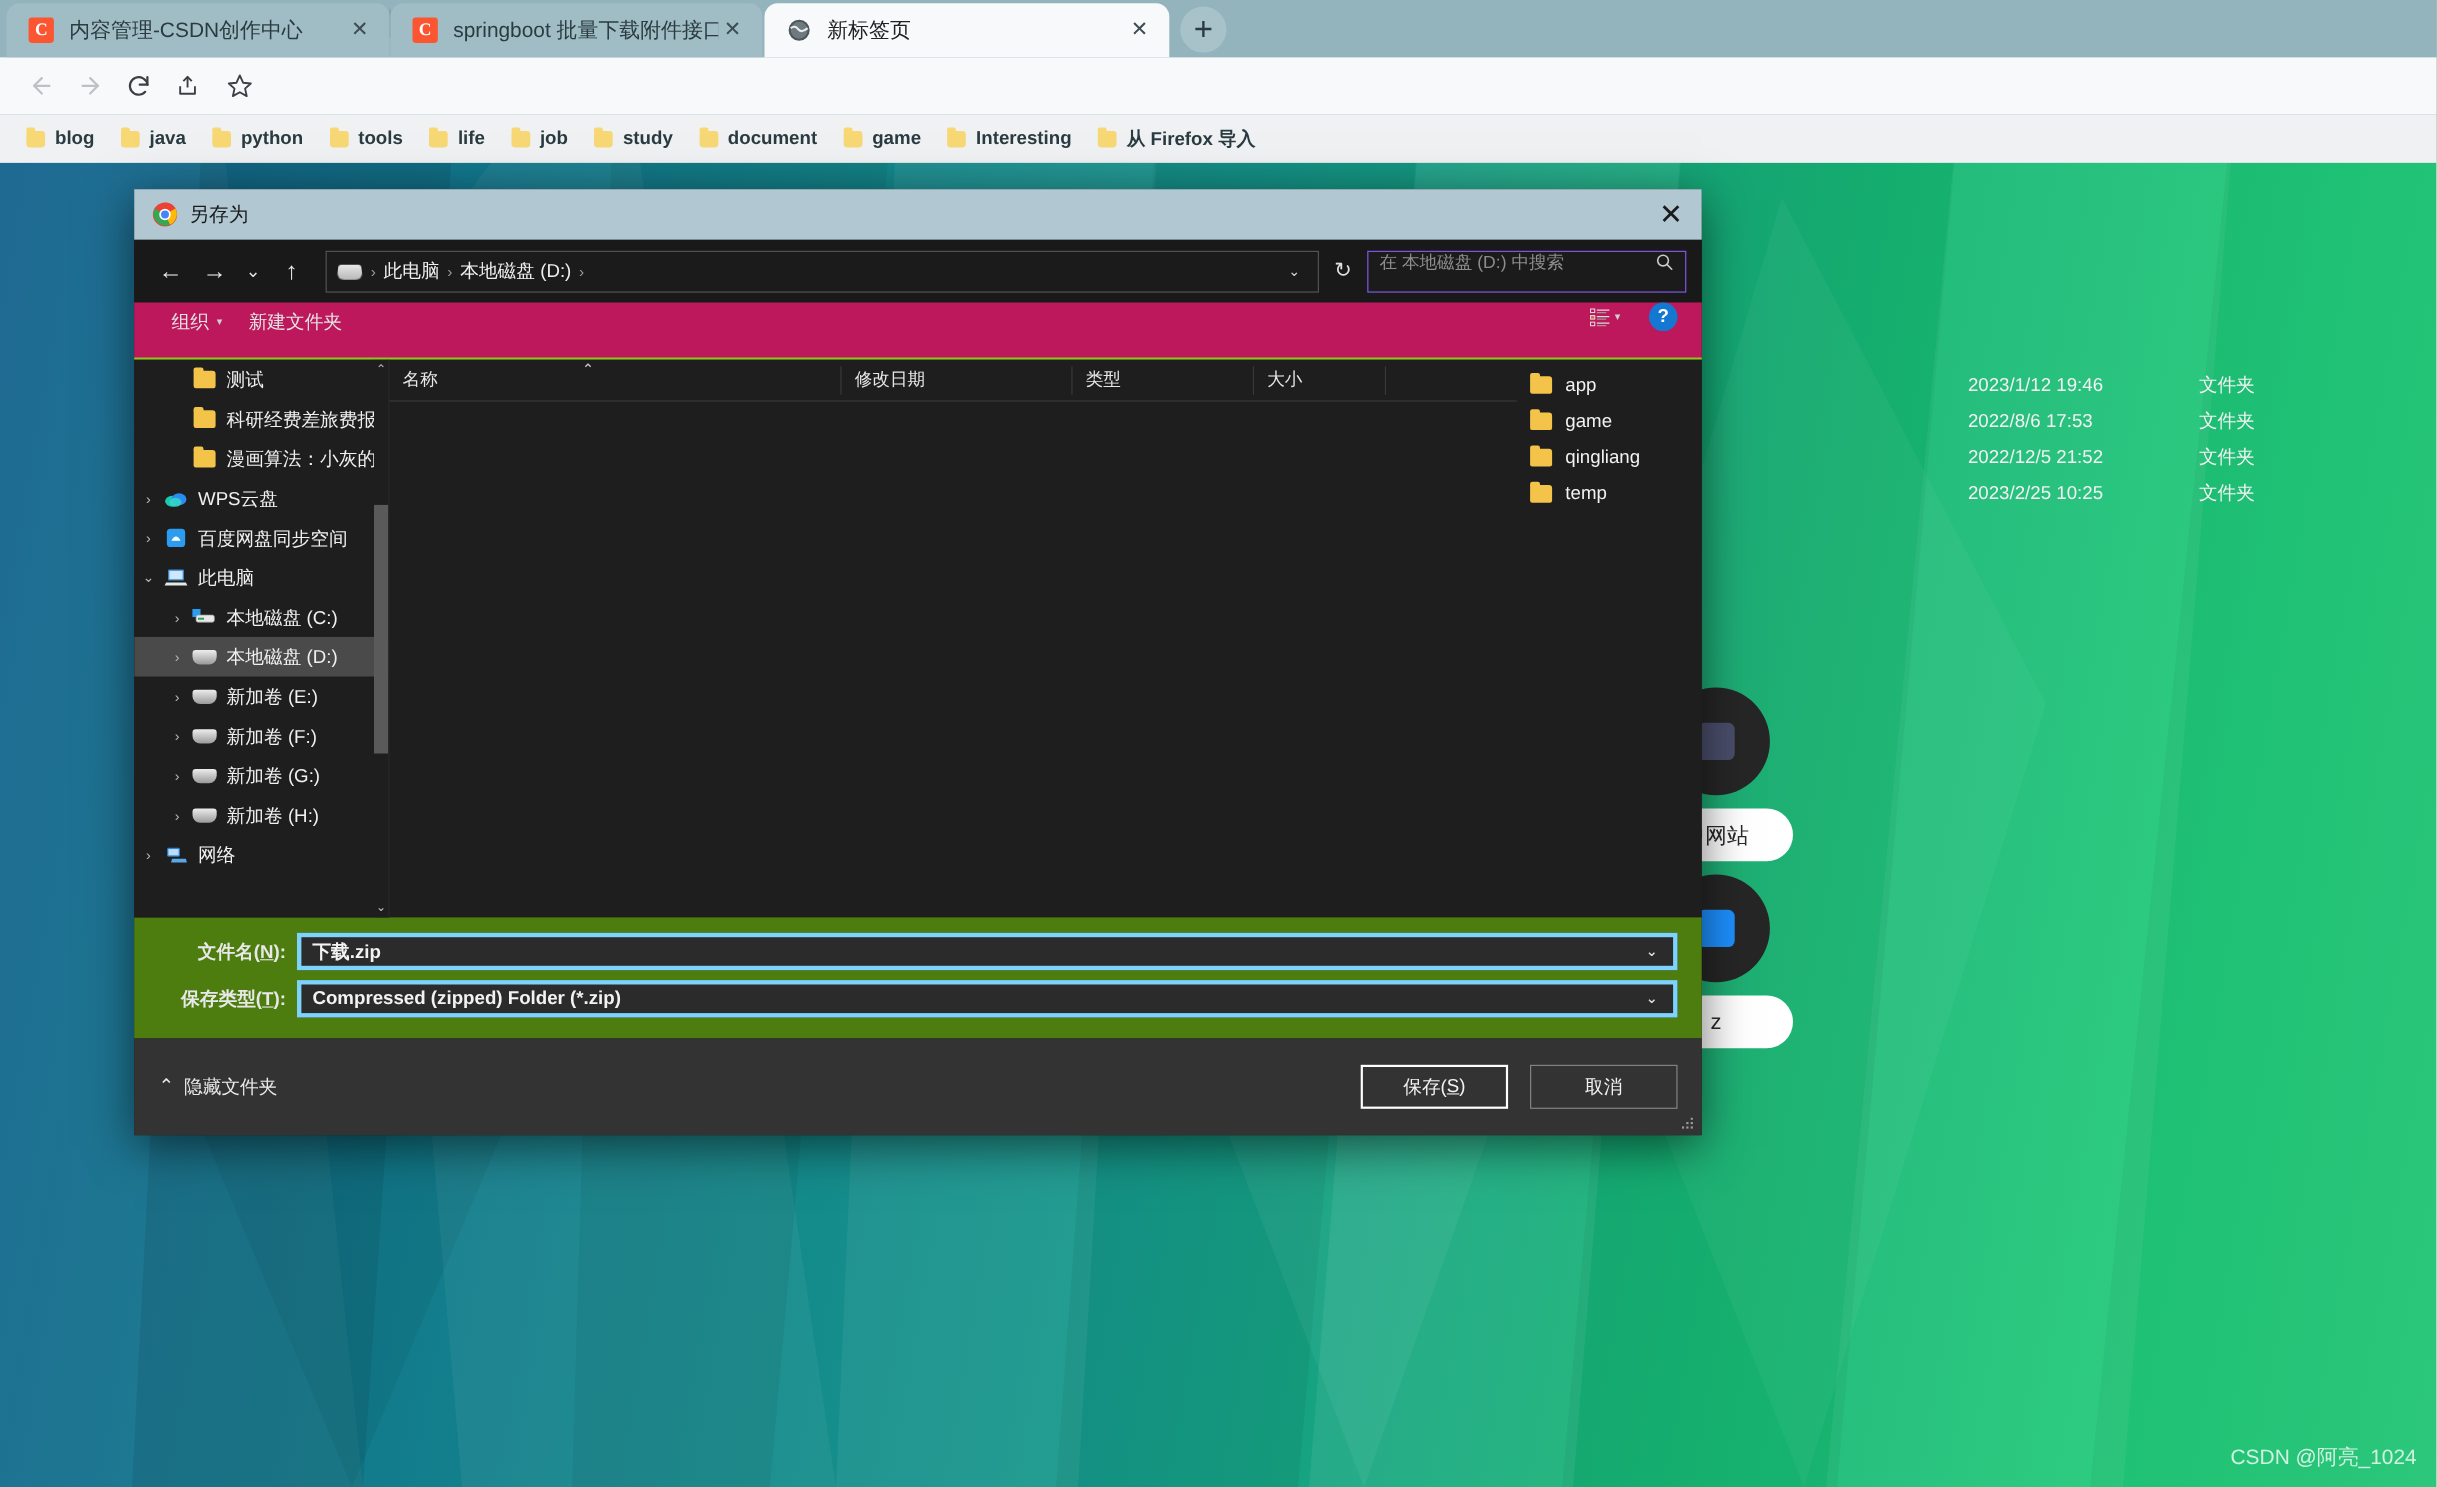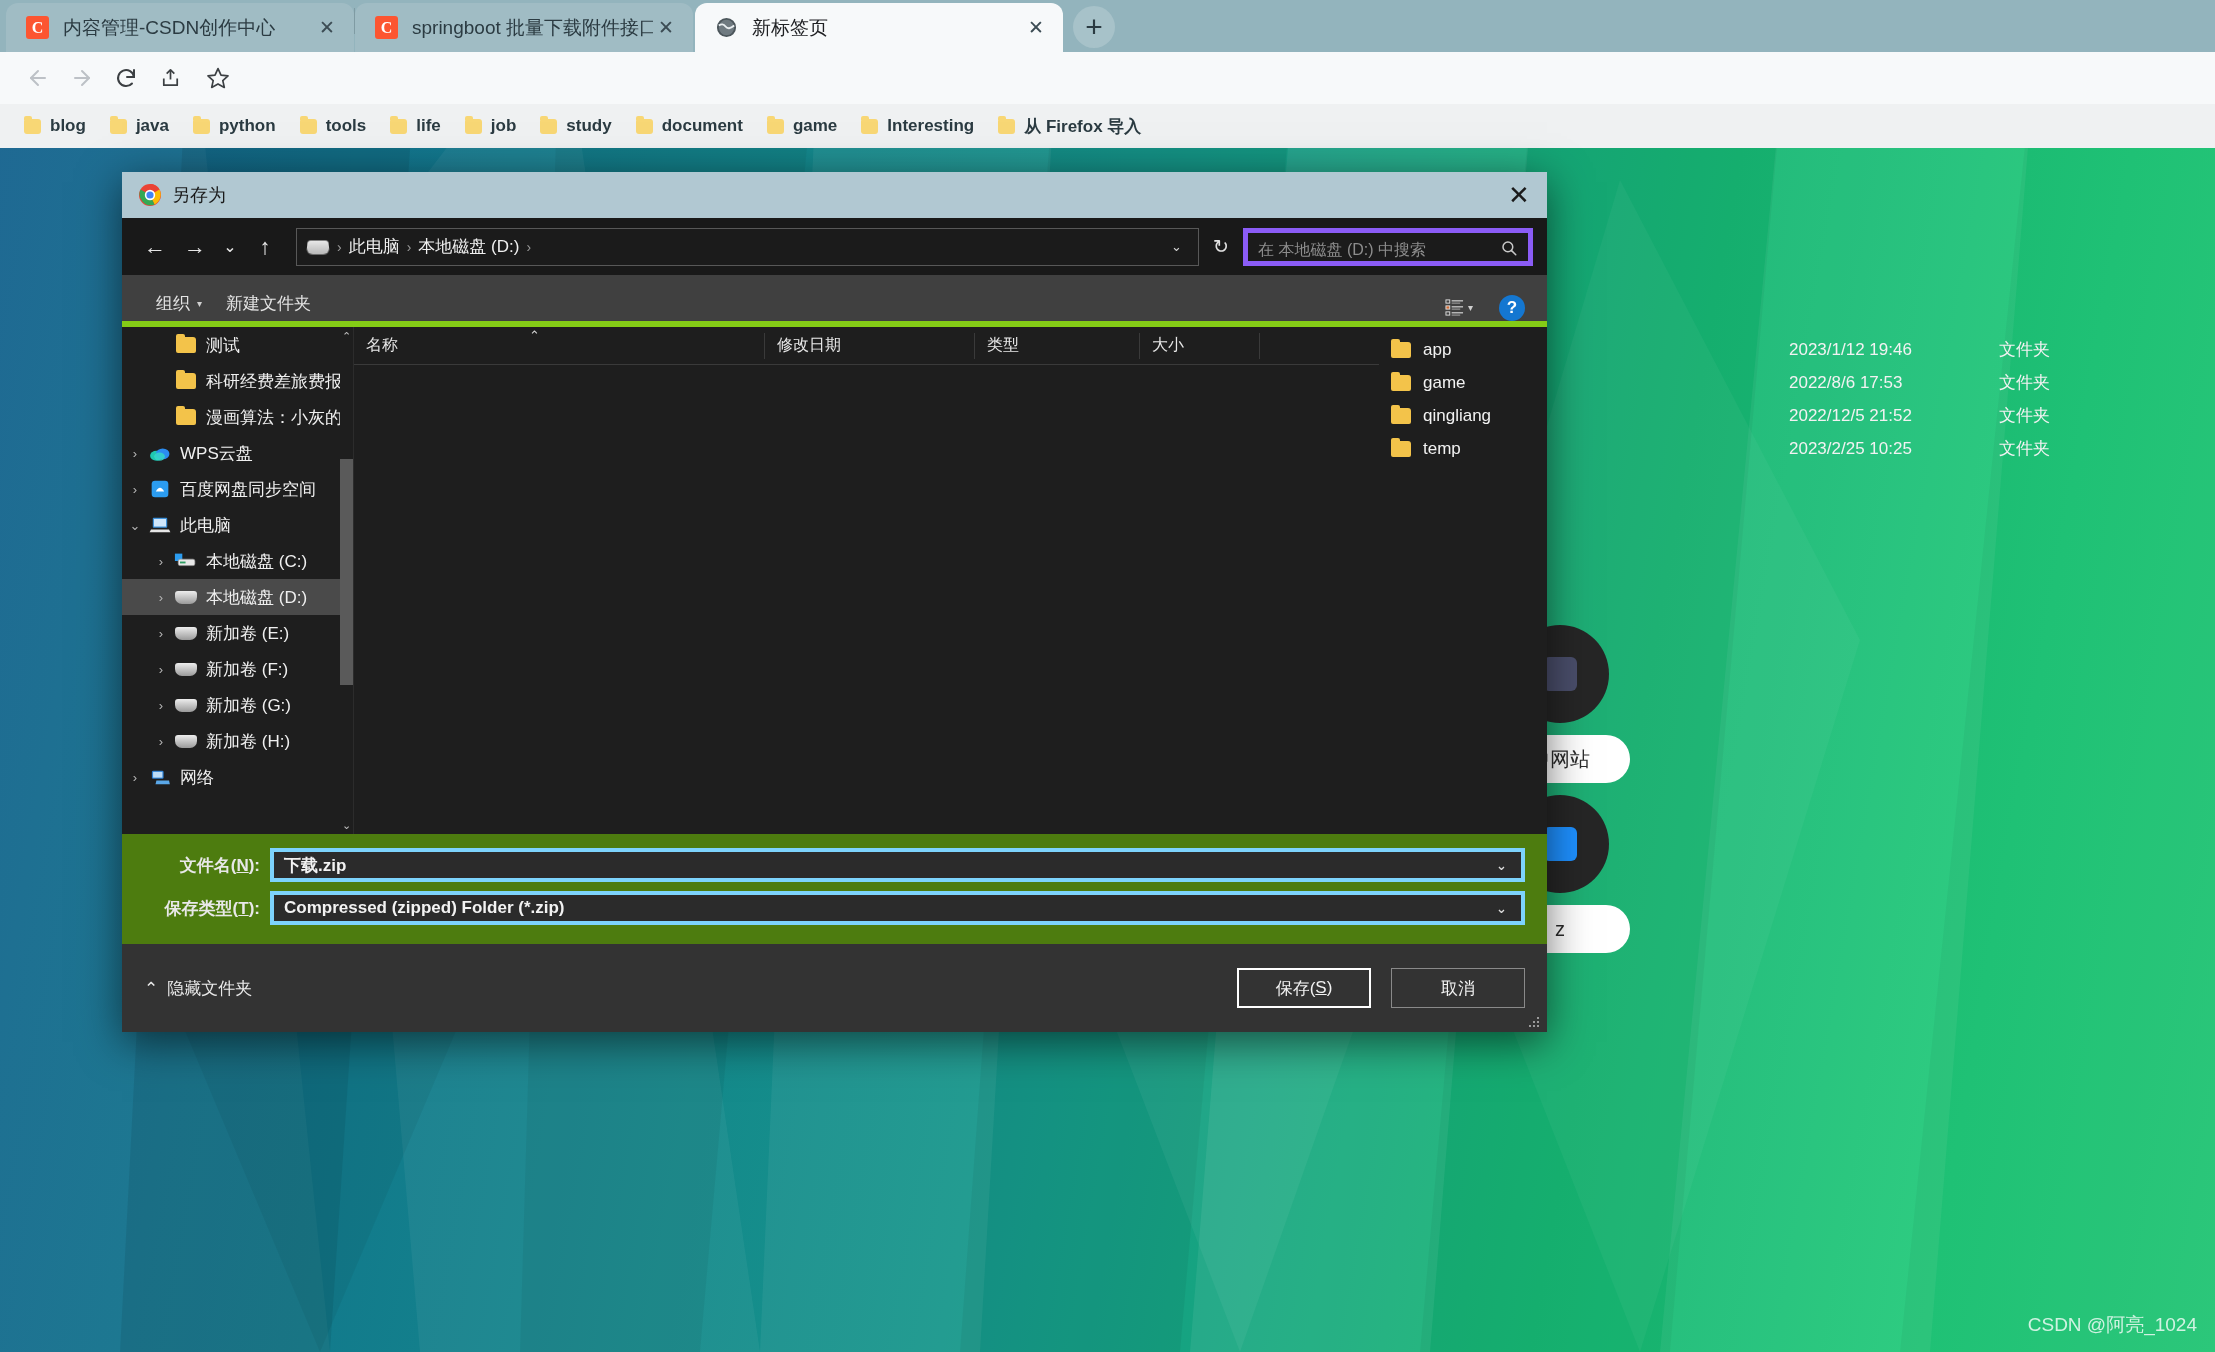--- a/index.html
+++ b/index.html
@@ -135,30 +135,30 @@
     background: linear-gradient(#e9e9e9,#b8b8b8);
     border-radius: 3px 3px 6px 6px;
     transform: perspective(20px) rotateX(12deg);
   }
   .crumb { padding: 0 5px; white-space: nowrap;}
   .crumb-sep { color: #9a9a9a; font-size: 14px; }
   .crumb-spacer { flex: 1 1 auto; }
   .crumb-caret { padding: 0 10px; color:#d6d6d6; font-size: 13px;}
   .refresh-btn { width:40px; height:38px; display:flex;align-items:center;justify-content:center; color:#e0e0e0; font-size:19px; flex:0 0 auto;}
   .searchbox {
-    width: 290px; height: 38px; border: 5px solid #8b5cf6; background:#1b1b1b;
-    display: flex; align-items: flex-end; padding: 0 10px; flex:0 0 auto;
+    width: 290px; height: 38px; border: 1px solid #8b5cf6; background:#1b1b1b;
+    display: flex; align-items: flex-start; padding: 0 10px; flex:0 0 auto;
     font-size: 16px; color: #8d8d8d; gap: 24px;
   }
   .searchbox .sph { flex:1 1 auto; }
 
   .dlg-toolbar {
-    height: 52px; background: #404040;
-    display: flex; align-items: flex-end; padding: 0 22px; flex: 0 0 auto;
-    font-size: 17px; color: #e4e4e4; border-bottom: 6px solid #84cc16;
+    height: 52px; background: #be185d;
+    display: flex; align-items: flex-start; padding: 0 22px; flex: 0 0 auto;
+    font-size: 17px; color: #e4e4e4; border-bottom: 2px solid #84cc16;
   }
   .tb-item { padding: 6px 12px; display:flex; align-items:center; gap:7px;}
   .tb-caret { font-size: 10px; color:#cfcfcf;}
   .tb-spacer { flex: 1 1 auto; }
   .viewicon { display:flex; align-items:center; gap:4px; padding: 4px 8px;}
   .help-btn {
     width: 26px; height: 26px; border-radius: 50%; background:#1477d1;
     color:#fff; font-size:17px; font-weight:bold;
     display:flex; align-items:center; justify-content:center; margin-left: 18px;
   }

